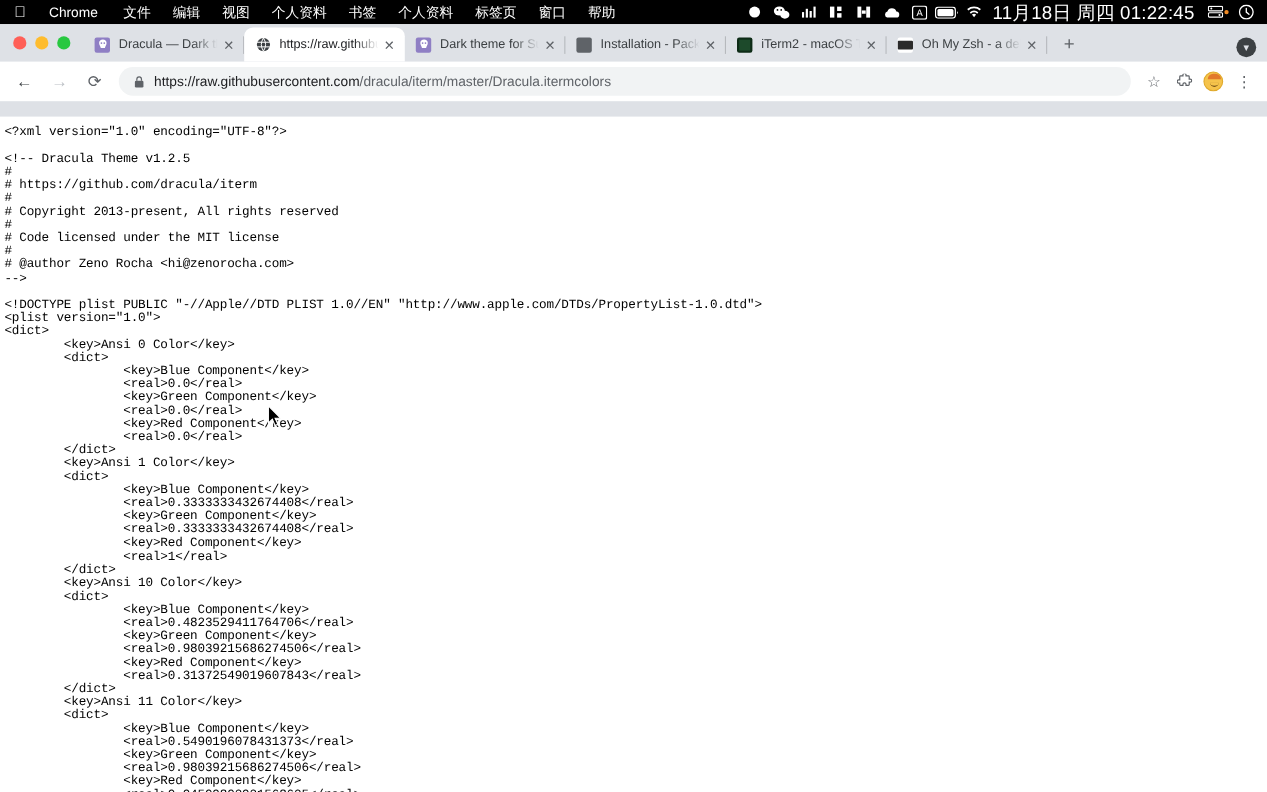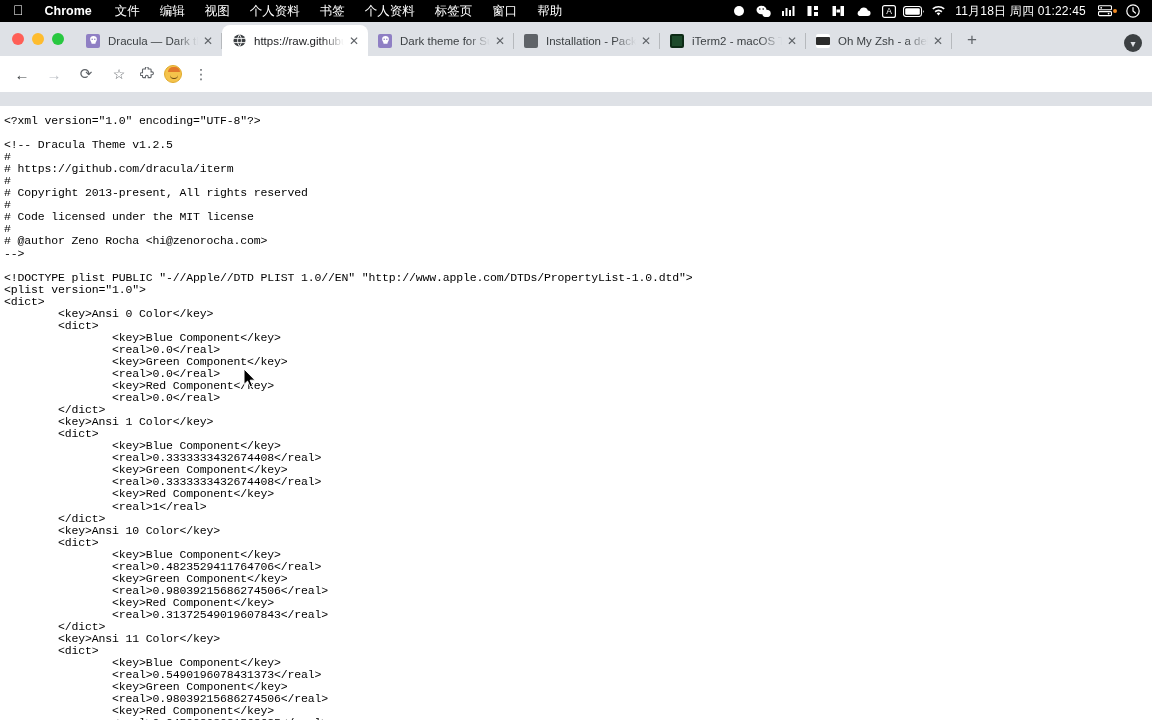--- a/index.html
+++ b/index.html
@@ -24,33 +24,33 @@
   .apple-logo {
     font-size: 14px; line-height: 1;
     padding: 0 11px 2px 4px;
     color: #ffffff;
   }
   .menu-item {
     padding: 0 10px;
     white-space: nowrap;
     line-height: 22px;
   }
-  .menu-item.bold { font-weight: bold; padding-right: 13px; }
+  .menu-item.bold { font-weight: normal; padding-right: 13px; }
   .menubar-right {
     margin-left: auto;
     display: flex; align-items: center; gap: 0;
     height: 22px;
   }
   .tray-icon {
     width: 25px; height: 22px;
     display: flex; align-items: center; justify-content: center;
     color: #fff;
   }
   .tray-clock {
-    font-size: 12px; white-space: nowrap;
+    font-size: 17px; white-space: nowrap;
     padding: 0 6px 0 4px; letter-spacing: .2px;
   }
   .dot-orange {
     width: 4px; height: 4px; border-radius: 50%;
     background: #f08a24; display: inline-block;
     margin-left: -4px; margin-right: 3px;
   }
 
   
   .chrome {
@@ -383,20 +383,30 @@
     <div class="tabstrip-right">
       <span class="tab-search">▾</span>
     </div>
   </div>
 
   <div class="toolbar">
     <span class="nav-btn back">←</span>
     <span class="nav-btn fwd">→</span>
     <span class="nav-btn">⟳</span>
 
+    <div class="omnibox">
+      <span class="lock-icon">
+        <svg width="9" height="11" viewBox="0 0 9 11">
+          <rect x="0.6" y="4.4" width="7.8" height="6.1" rx="1.2" fill="#5f6368"></rect>
+          <path d="M2.4 4.4V3a2.1 2.1 0 0 1 4.2 0v1.4" fill="none" stroke="#5f6368" stroke-width="1.1"></path>
+        </svg>
+      </span>
+      <span class="url-domain">https://raw.githubusercontent.com</span>
+        <span class="url-path">/dracula/iterm/master/Dracula.itermcolors</span>
+    </div>
 
     <span class="tb-icon">☆</span>
     <span class="tb-icon">
       <svg width="14" height="14" viewBox="0 0 14 14">
         <path d="M5.4 1.1a1.4 1.4 0 0 1 2.8 0V2h2.1a.8.8 0 0 1 .8.8v2.1h.9a1.4 1.4 0 0 1 0 2.8h-.9v2.1a.8.8 0 0 1-.8.8H8.2v-.9a1.4 1.4 0 0 0-2.8 0v.9H3.3a.8.8 0 0 1-.8-.8V8.5h-.9a1.4 1.4 0 0 1 0-2.8h.9V2.8A.8.8 0 0 1 3.3 2h2.1z" fill="none" stroke="#5f6368" stroke-width="1.1"></path>
       </svg>
     </span>
     <span class="avatar"></span>
     <span class="tb-icon">⋮</span>
   </div>

